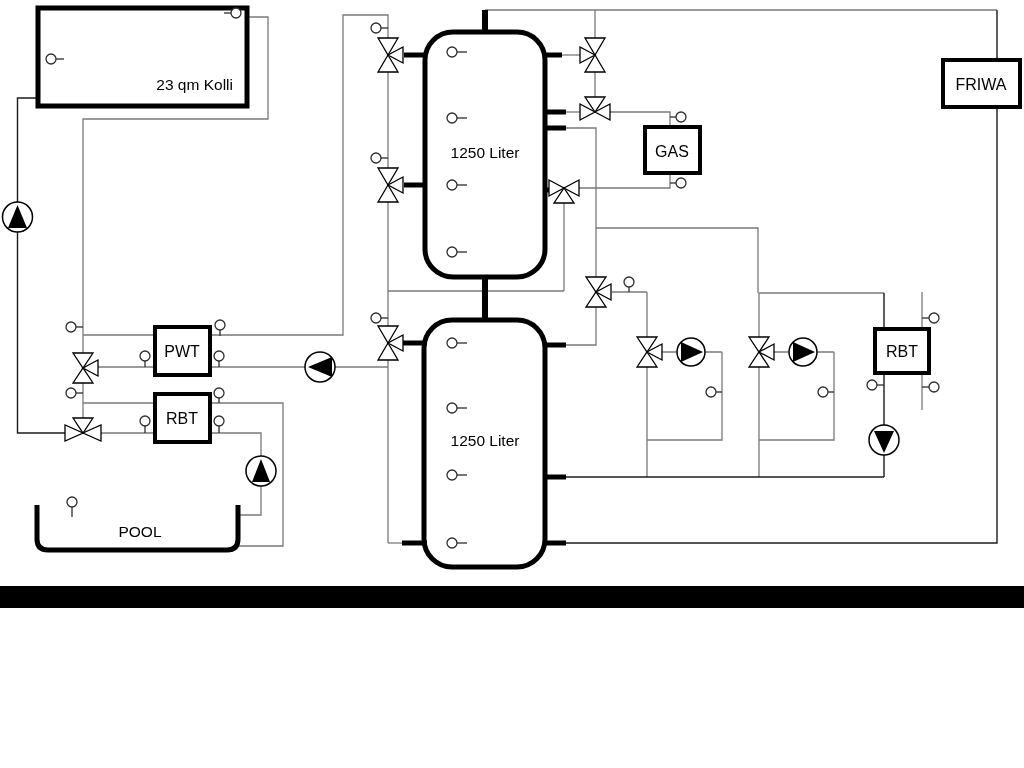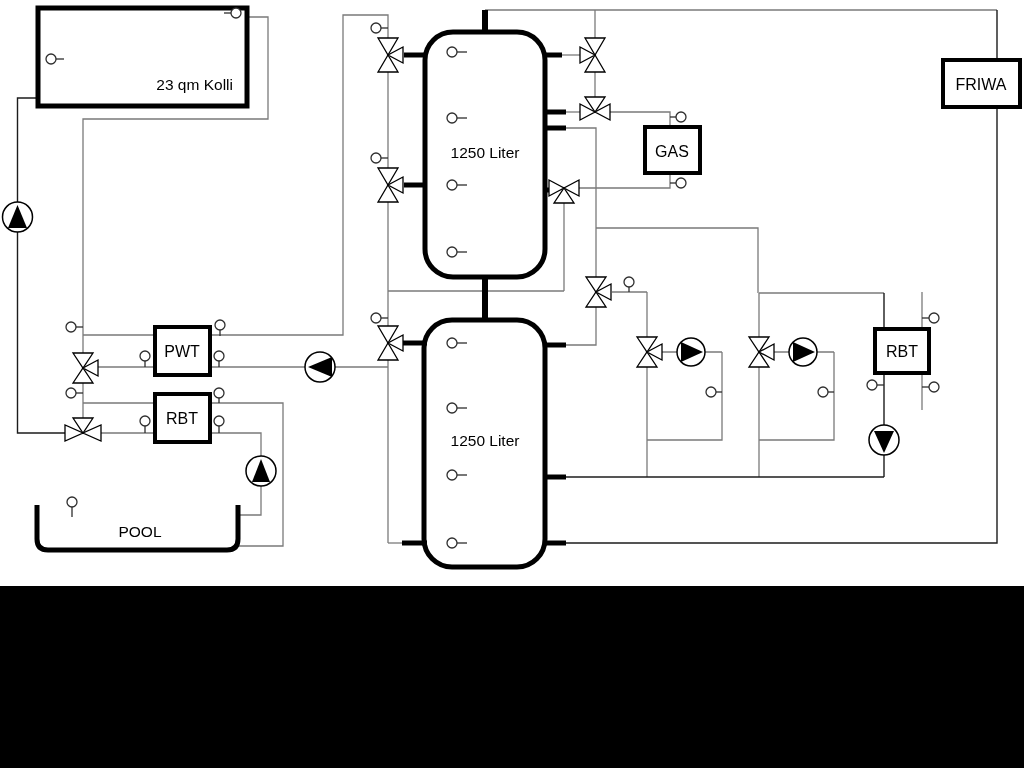--- a/index.html
+++ b/index.html
@@ -1,16 +1,16 @@
 <!DOCTYPE html>
 <html><head>
 <meta charset="utf-8">
 <style>
   html,body{margin:0;padding:0;background:#fff;}
-  .stage{position:relative;width:1024px;height:768px;background:#ffffff;overflow:hidden;}
+  .stage{position:relative;width:1024px;height:608px;background:#ffffff;overflow:hidden;}
   svg{display:block;}
   .lbl{font-family:"Liberation Sans",sans-serif;font-size:15.5px;fill:#000;}
   .lbl-box{font-family:"Liberation Sans",sans-serif;font-size:16px;fill:#000;}
   .pipe{stroke:#7a7a7a;stroke-width:1.3;fill:none;}
   .pipe-dark{stroke:#1c1c1c;stroke-width:1.4;fill:none;}
   .stub{stroke:#000;stroke-width:5;fill:none;}
   .bigpipe{stroke:#000;stroke-width:6;fill:none;}
   .box{fill:#fff;stroke:#000;stroke-width:4;}
   .box-heavy{fill:#fff;stroke:#000;stroke-width:5;}
   .tank{fill:#fff;stroke:#000;stroke-width:5;}

